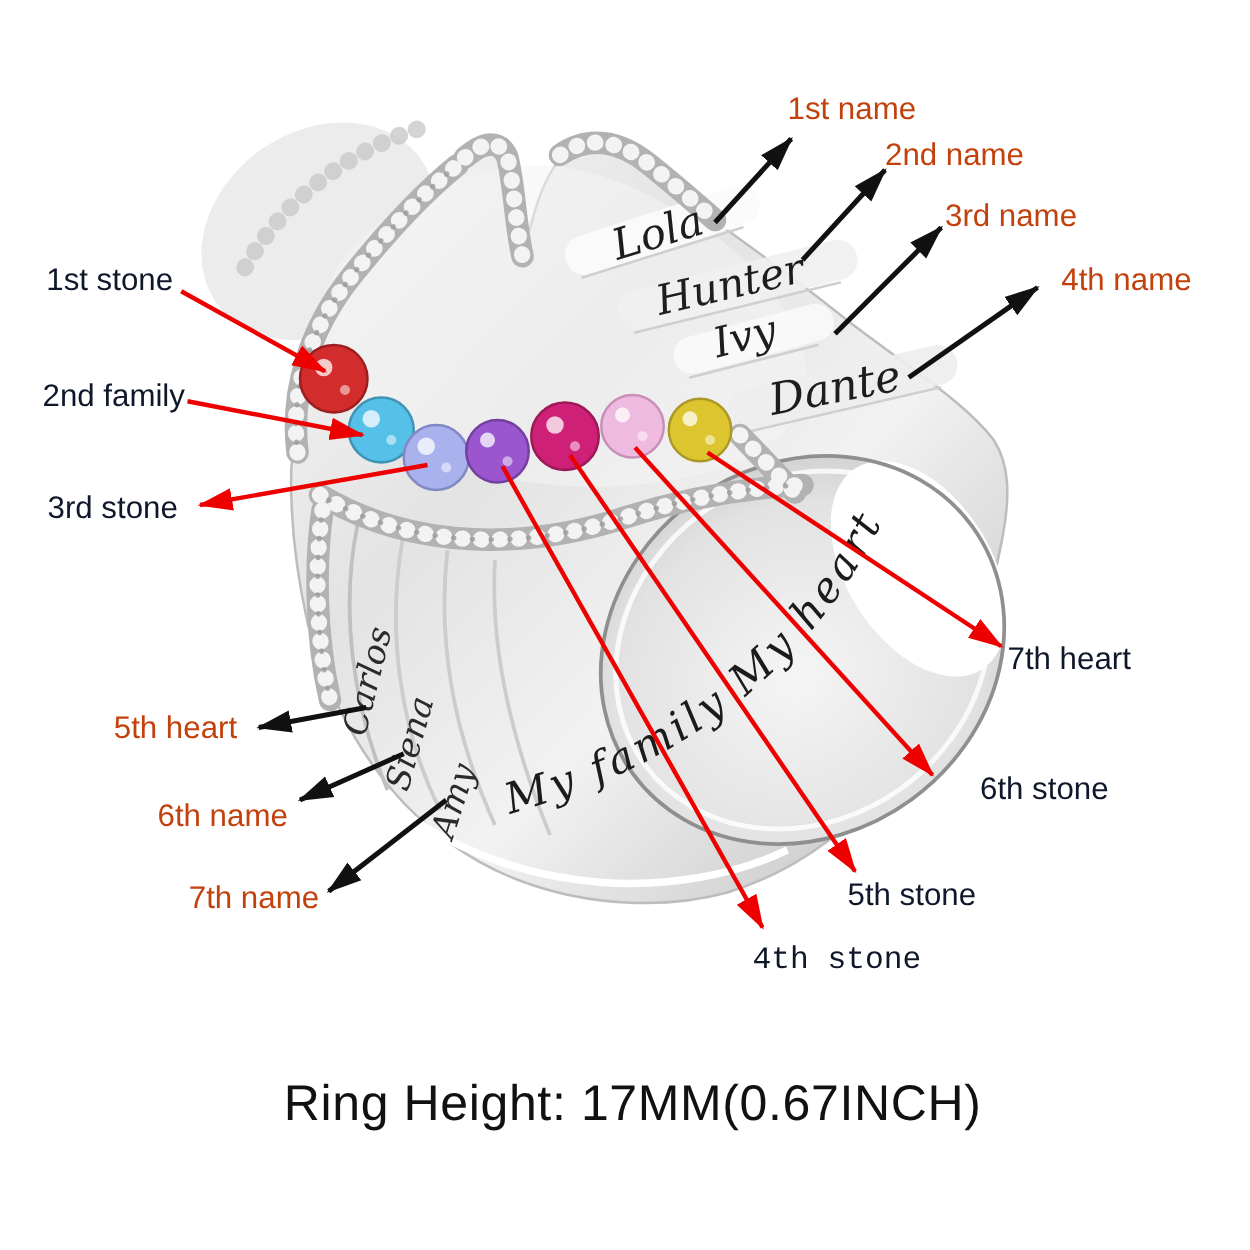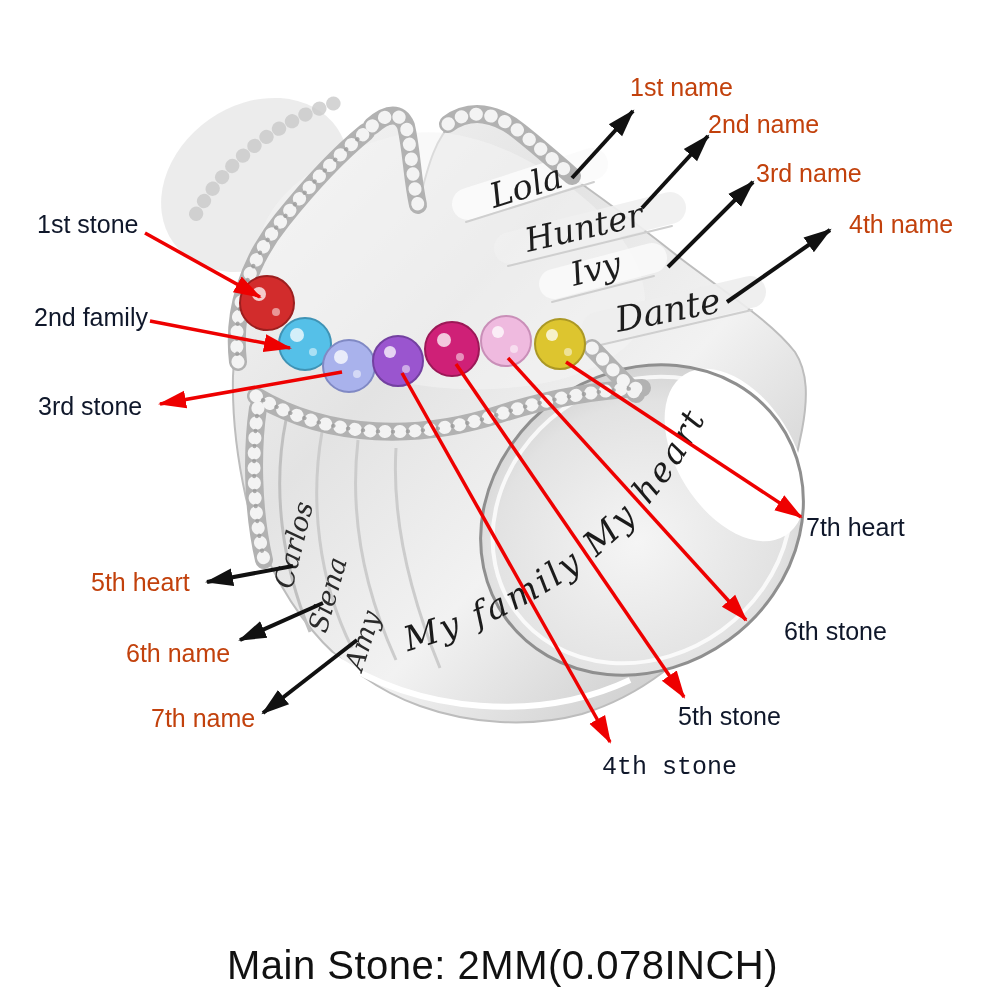--- a/index.html
+++ b/index.html
@@ -227,15 +227,15 @@
   <div id="lbl-name7" class="callout">7th name</div>
 
   <div id="lbl-stone1" class="callout red">1st stone</div>
   <div id="lbl-stone2" class="callout red">2nd family</div>
   <div id="lbl-stone3" class="callout red">3rd stone</div>
   <div id="lbl-stone4" class="callout red">4th stone</div>
   <div id="lbl-stone5" class="callout red">5th stone</div>
   <div id="lbl-stone6" class="callout red">6th stone</div>
   <div id="lbl-stone7" class="callout red">7th heart</div>
 
-  <div id="dim-stone" class="dim-line">Main Stone:  2MM(0.078INCH)</div>
+  <div id="dim-height" class="dim-line">Ring Height: 17MM(0.67INCH)</div>
 
 </div>
 
 </body></html>

